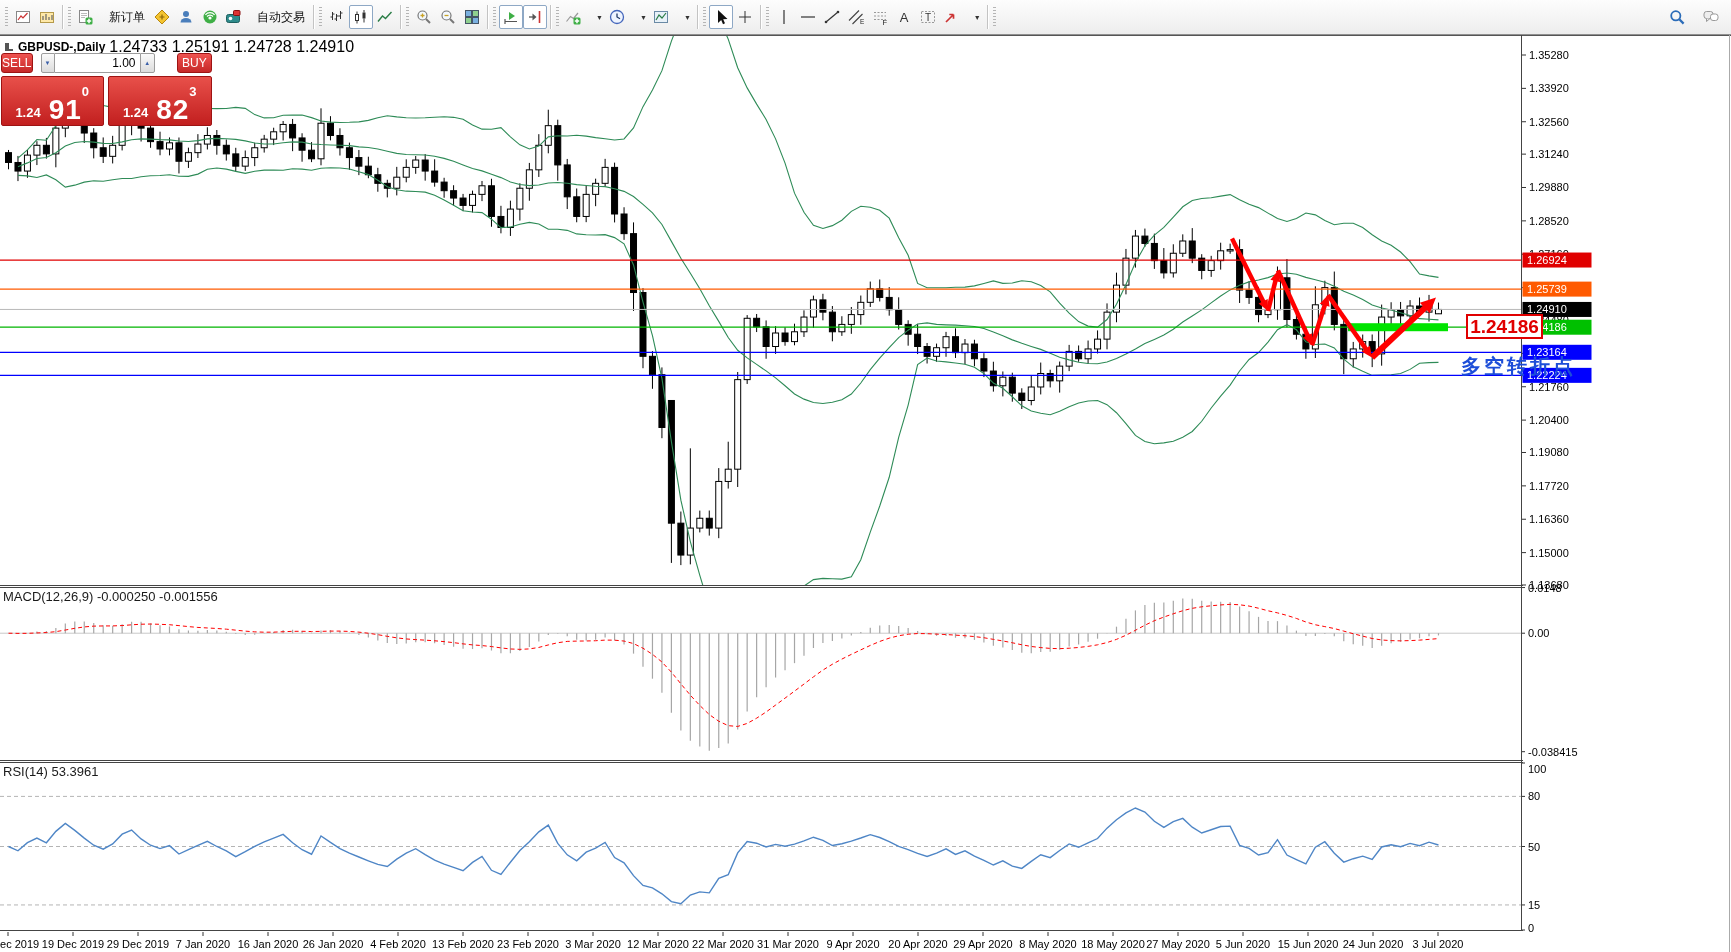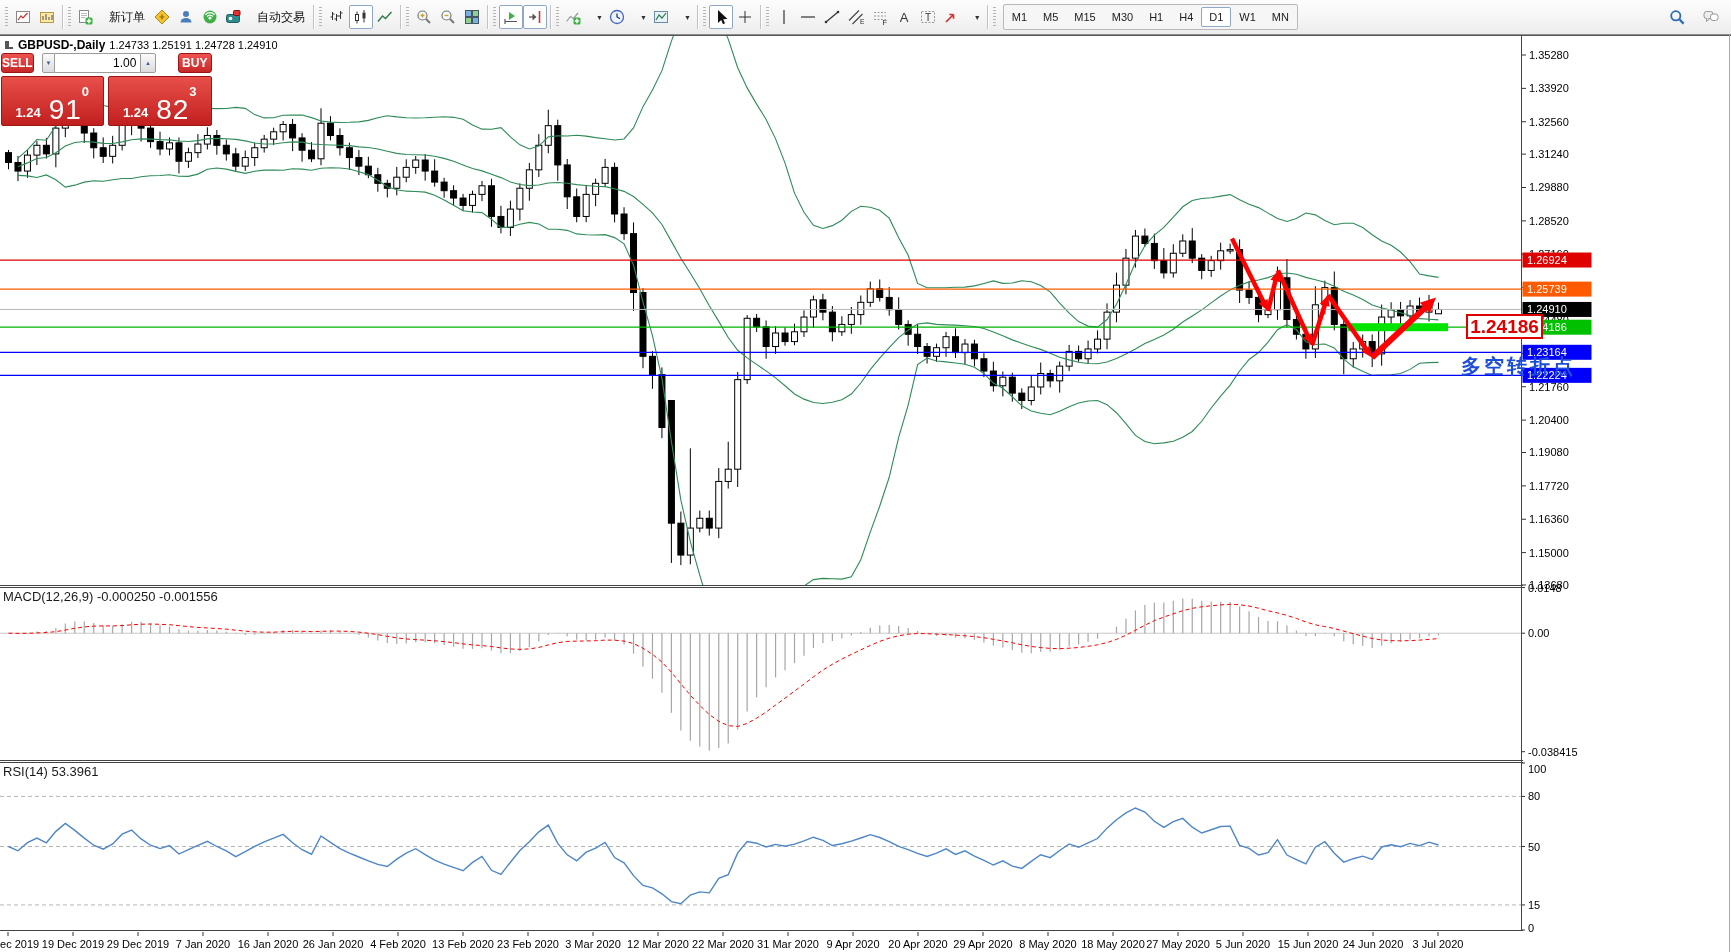--- a/index.html
+++ b/index.html
@@ -16,40 +16,40 @@
   .tsep{width:1px;height:24px;background:#c3c3c3;border-right:1px solid #fff;margin:0 3px;}
   .grip{width:3px;height:20px;margin:0 3px 0 1px;
     background-image:repeating-linear-gradient(#b5b5b5 0 1px,transparent 1px 3px);}
   #tf-group{display:flex;align-items:center;border:1px solid #b9b9b9;border-radius:2px;height:24px;margin-left:4px;background:#f6f6f6;}
   .tfbtn{font-size:11px;color:#222;padding:3px 7px;border:1px solid transparent;border-radius:2px;}
   .tfbtn.active{background:#fff;border:1px solid #8ea8c5;}
   #tb-right{margin-left:auto;display:flex;gap:10px;padding-right:4px;}
   
   #chart-title{position:absolute;left:4px;top:38px;display:flex;align-items:center;gap:4px;z-index:12;}
   #chart-title .sym{font-size:12px;font-weight:bold;color:#000;}
-  #chart-title .ohlc{font-size:11px;color:#000;}
+  #chart-title .ohlc{font-size:16px;color:#000;}
   #trade-panel{position:absolute;left:1px;top:53px;width:211px;z-index:12;}
   #tp-row1{display:flex;align-items:stretch;height:20px;}
-  .tp-btn{background:linear-gradient(#ef5350,#c62828);color:#fff;font-weight:bold;font-size:12px;
+  .tp-btn{background:linear-gradient(#ef5350,#c62828);color:#fff;font-weight:normal;font-size:12px;
     display:flex;align-items:center;justify-content:center;border:1px solid #9e1313;border-radius:3px;}
   #tp-sell{width:42px;}
   #tp-buy{width:47px;margin-left:22px;}
   .step{width:19px;background:linear-gradient(#fafafa,#dcdcdc);border:1px solid #9c9c9c;
     display:flex;align-items:center;justify-content:center;font-size:6px;color:#3a5fa8;box-sizing:border-box;}
   #tp-down{margin-left:8px;border-radius:2px 0 0 2px;}
   #tp-up{border-radius:0 2px 2px 0;width:21px;}
   #tp-vol{width:85px;border:1px solid #9c9c9c;border-left:none;border-right:none;background:#fff;
     font-size:12px;color:#000;text-align:right;padding:0 4px 0 0;box-sizing:border-box;}
   #tp-row2{display:flex;margin-top:3px;height:50px;}
   .bigpx{background:linear-gradient(#e8504a,#c21f1f);border:1px solid #9e1313;border-radius:2px;color:#fff;
     display:flex;align-items:flex-end;justify-content:center;padding-bottom:2px;}
   #bp-sell{width:101px;}
   #bp-buy{width:103px;margin-left:4px;}
   .bigpx .frac{font-size:13px;font-weight:bold;line-height:20px;}
-  .bigpx .big{font-size:28px;font-weight:normal;line-height:26px;letter-spacing:1px;padding-left:8px;}
+  .bigpx .big{font-size:28px;font-weight:bold;line-height:26px;letter-spacing:1px;padding-left:8px;}
   .bigpx .sup{font-size:13px;font-weight:bold;line-height:30px;align-self:flex-start;}
   .ind-label{position:absolute;z-index:12;font-size:13px;color:#1a1a1a;left:3px;white-space:nowrap;}
   #macd-label{top:589px;}
   #rsi-label{top:764px;}
   #price-callout{position:absolute;left:1466px;top:314px;width:77px;height:25px;z-index:12;
     border:2px solid #e00000;background:#fff;color:#e00000;font-size:19px;font-weight:bold;
     display:flex;align-items:center;justify-content:center;box-sizing:border-box;}
   #cjk-note{position:absolute;left:1461px;top:353px;z-index:12;font-size:20px;font-weight:bold;
     color:#1d4ed8;letter-spacing:3px;white-space:nowrap;}
   svg text{font-family:"Liberation Sans",sans-serif;}
@@ -868,31 +868,20 @@
         </svg>
       </div>
       <div class="tbtn">
         <svg width="16" height="16" viewBox="0 0 16 16">
           <path d="M3 13 L10.5 5.5 M10.5 5.5 h-4.2 M10.5 5.5 v4.2" stroke="#c33" stroke-width="1.7" fill="none"></path>
         </svg>
         <span class="dd">▼</span>
       </div>
       <div class="tsep"></div>
       <div class="grip"></div>
-      <div id="tf-group">
-        <div class="tfbtn">M1</div>
-        <div class="tfbtn">M5</div>
-        <div class="tfbtn">M15</div>
-        <div class="tfbtn">M30</div>
-        <div class="tfbtn">H1</div>
-        <div class="tfbtn">H4</div>
-        <div class="tfbtn active">D1</div>
-        <div class="tfbtn">W1</div>
-        <div class="tfbtn">MN</div>
-      </div>
       <div id="tb-right">
         <div class="tbtn">
           <svg width="16" height="16" viewBox="0 0 16 16">
             <circle cx="6.8" cy="6.8" r="4.6" fill="none" stroke="#2b6cb8" stroke-width="1.8"></circle>
             <path d="M10.3 10.3 L14.6 14.6" stroke="#2b6cb8" stroke-width="2.3"></path>
           </svg>
         </div>
         <div class="tbtn">
           <svg width="16" height="16" viewBox="0 0 16 16">
             <rect x="1" y="2.5" width="9" height="7" rx="2.5" fill="#eee" stroke="#999"></rect>

